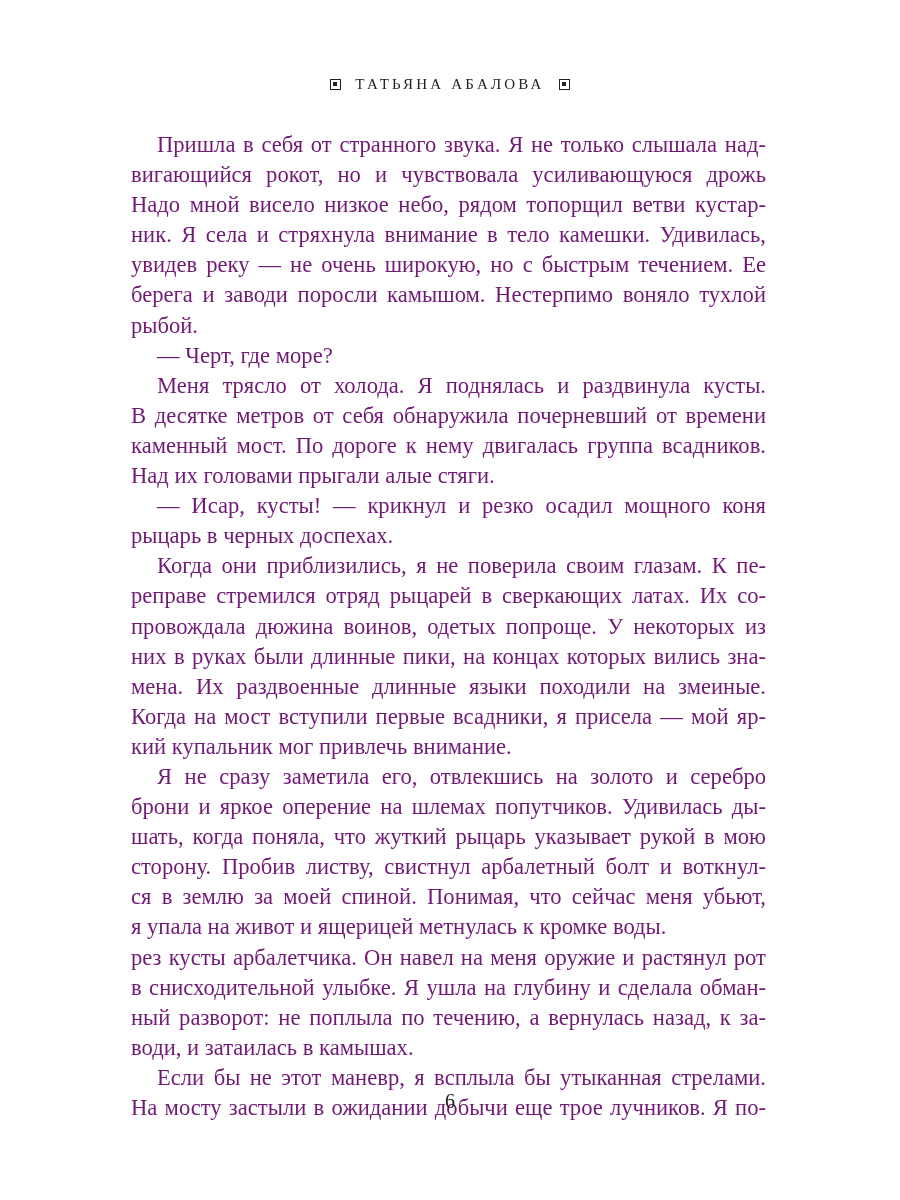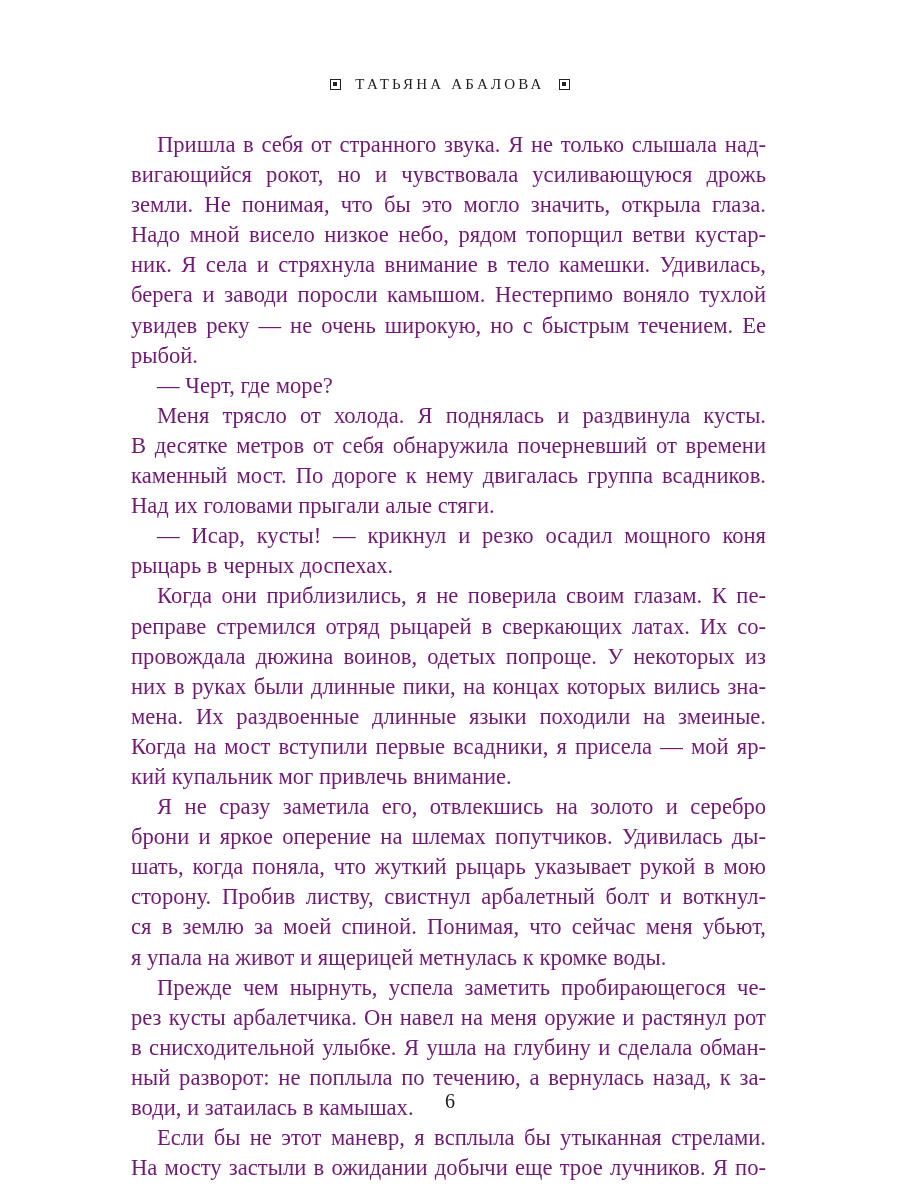--- a/index.html
+++ b/index.html
@@ -90,25 +90,24 @@
   <div class="running-head">
     <span class="ornament"></span>
     <span>ТАТЬЯНА АБАЛОВА</span>
     <span class="ornament"></span>
   </div>
 
   <div class="body-text" id="body-text">
       <div>
         <span class="line indent">Пришла в себя от странного звука. Я не только слышала над-</span>
         <span class="line">вигающийся рокот, но и чувствовала усиливающуюся дрожь</span>
-        <span class="line">земли. Не понимая, что бы это могло значить, открыла глаза.</span>
         <span class="line">Надо мной висело низкое небо, рядом топорщил ветви кустар-</span>
         <span class="line">ник. Я села и стряхнула внимание в тело камешки. Удивилась,</span>
+        <span class="line">увидев реку — не очень широкую, но с быстрым течением. Ее</span>
         <span class="line">берега и заводи поросли камышом. Нестерпимо воняло тухлой</span>
-        <span class="line">увидев реку — не очень широкую, но с быстрым течением. Ее</span>
         <span class="line last">рыбой.</span>
       </div>
       <div>
         <span class="line indent last">— Черт, где море?</span>
       </div>
       <div>
         <span class="line indent">Меня трясло от холода. Я поднялась и раздвинула кусты.</span>
         <span class="line">В десятке метров от себя обнаружила почерневший от времени</span>
         <span class="line">каменный мост. По дороге к нему двигалась группа всадников.</span>
         <span class="line last">Над их головами прыгали алые стяги.</span>
@@ -128,21 +127,20 @@
       </div>
       <div>
         <span class="line indent">Я не сразу заметила его, отвлекшись на золото и серебро</span>
         <span class="line">брони и яркое оперение на шлемах попутчиков. Удивилась ды-</span>
         <span class="line">шать, когда поняла, что жуткий рыцарь указывает рукой в мою</span>
         <span class="line">сторону. Пробив листву, свистнул арбалетный болт и воткнул-</span>
         <span class="line">ся в землю за моей спиной. Понимая, что сейчас меня убьют,</span>
         <span class="line last">я упала на живот и ящерицей метнулась к кромке воды.</span>
       </div>
       <div>
-        <span class="line indent">Прежде чем нырнуть, успела заметить пробирающегося че-</span>
         <span class="line">рез кусты арбалетчика. Он навел на меня оружие и растянул рот</span>
         <span class="line">в снисходительной улыбке. Я ушла на глубину и сделала обман-</span>
         <span class="line">ный разворот: не поплыла по течению, а вернулась назад, к за-</span>
         <span class="line last">води, и затаилась в камышах.</span>
       </div>
       <div>
         <span class="line indent">Если бы не этот маневр, я всплыла бы утыканная стрелами.</span>
         <span class="line">На мосту застыли в ожидании добычи еще трое лучников. Я по-</span>
       </div>
     </div>

